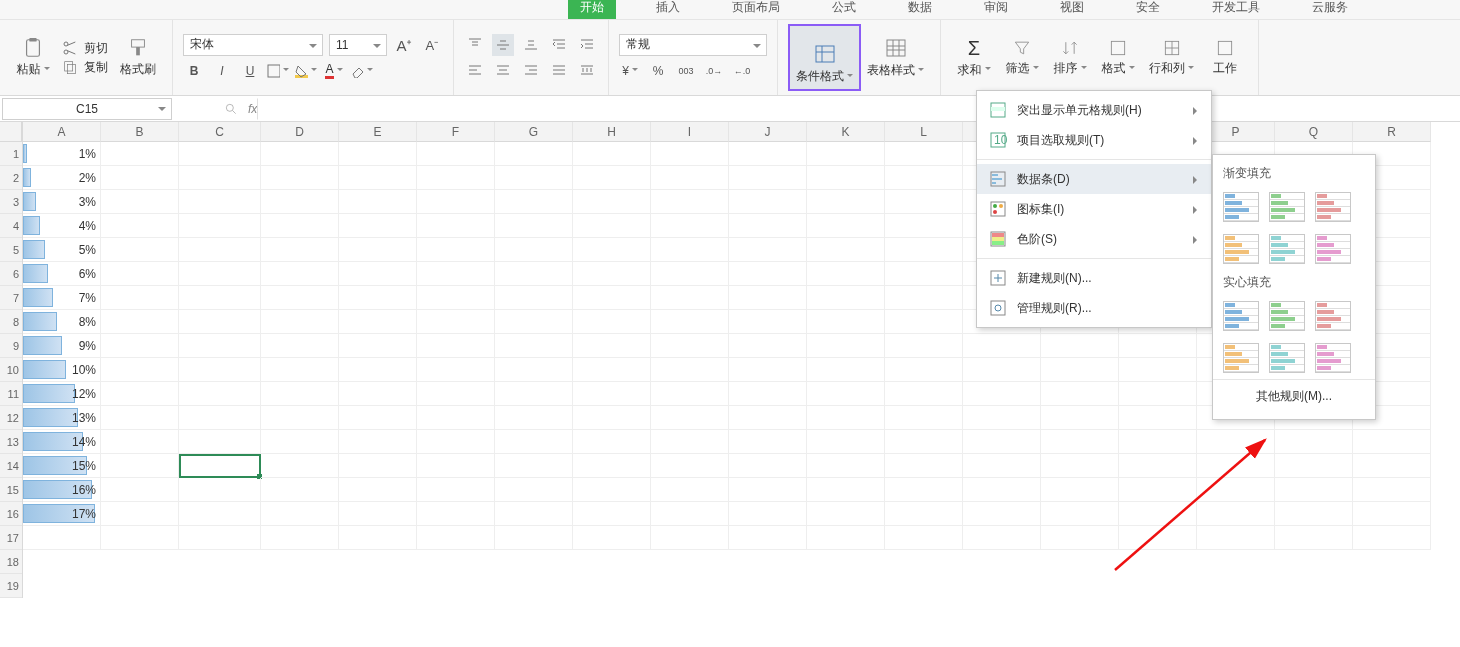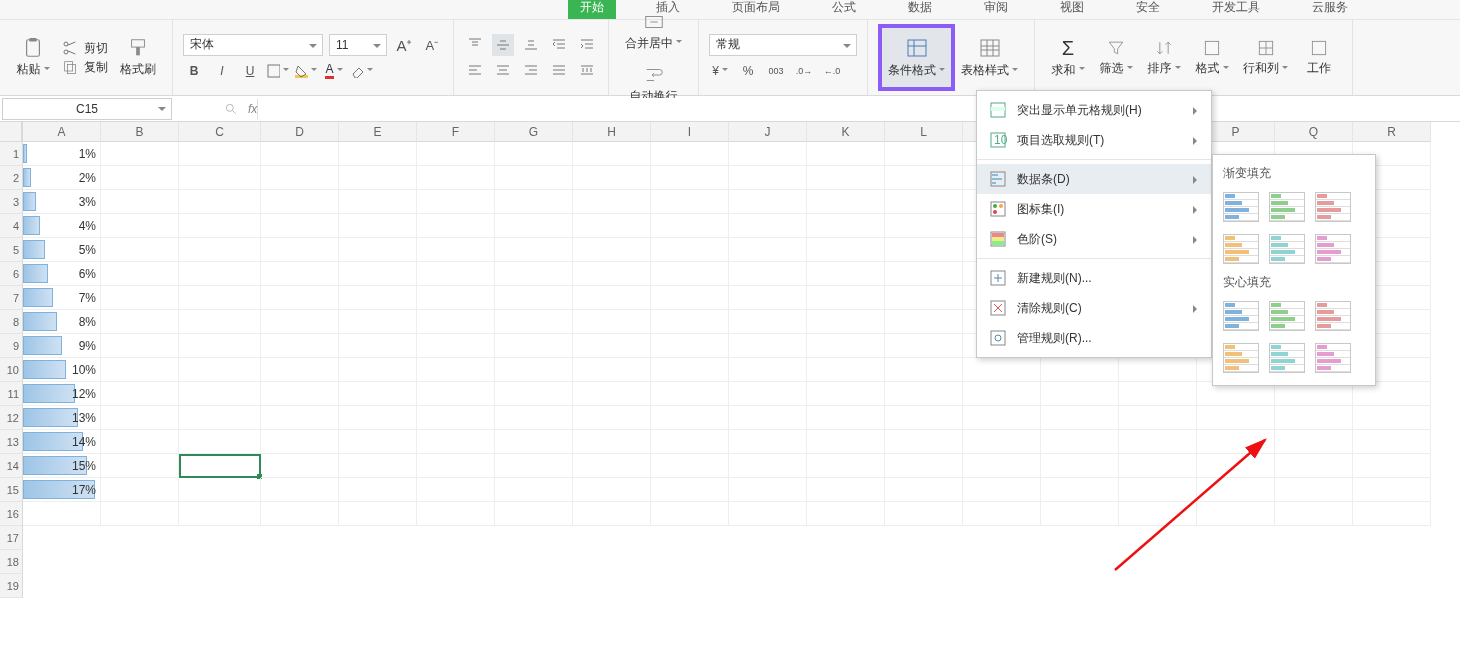--- a/index.html
+++ b/index.html
@@ -10,21 +10,21 @@
 .tabbar .tab{padding:3px 12px;color:#555;}
 .tabbar .tab.active{background:#3bb553;color:#fff;border-radius:3px 3px 0 0;}
 
 
 .ribbon{display:flex;align-items:stretch;height:76px;background:#f7f7f7;border-bottom:1px solid #d9d9d9;}
 .grp{display:flex;flex-direction:column;justify-content:center;padding:4px 10px;border-right:1px solid #e3e3e3;gap:4px;}
 .row{display:flex;align-items:center;gap:6px;}
 .iconbtn{display:inline-flex;align-items:center;justify-content:center;width:22px;height:22px;color:#555;}
 .iconbtn.small{width:18px;height:18px;}
 .bigbtn{display:flex;flex-direction:column;align-items:center;justify-content:center;gap:2px;padding:4px 6px;font-size:12px;color:#333;min-width:46px;}
-.bigbtn.active{background:#e2e6ea;border:4px solid #8b5cf6;}
+.bigbtn.active{background:#e2e6ea;border:2px solid #8b5cf6;justify-content:flex-end;}
 .sel{height:22px;border:1px solid #cfcfcf;background:#fff;display:inline-flex;align-items:center;padding:0 18px 0 6px;position:relative;font-size:12px;}
 .sel::after{content:"";position:absolute;right:5px;top:9px;border:4px solid transparent;border-top-color:#888;}
 .drop::after{content:"";display:inline-block;margin-left:3px;border:3px solid transparent;border-top-color:#888;vertical-align:middle;}
 svg{display:block;}
 
 
 .fbar{display:flex;align-items:center;height:26px;border-bottom:1px solid #d9d9d9;background:#fff;}
 .namebox{width:170px;height:22px;border:1px solid #cfcfcf;margin-left:2px;display:flex;align-items:center;padding:0 6px;position:relative;}
 .namebox::after{content:"";position:absolute;right:5px;top:8px;border:4px solid transparent;border-top-color:#888;}
 .fx{margin-left:50px;display:flex;align-items:center;gap:8px;}
@@ -211,35 +211,20 @@
           </svg>
         </span>
       <span class="iconbtn">
           <svg width="16" height="16">
             <path d="M2 3h12M2 11h12M4 5v4M8 5v4M12 5v4" stroke="#777"></path>
           </svg>
         </span>
     </div>
   </div>
 
-  <div class="grp">
-    <div class="bigbtn">
-      <svg width="22" height="22" viewBox="0 0 24 24">
-          <rect x="3" y="6" width="18" height="12" fill="none" stroke="#888"></rect>
-          <path d="M8 12h8" stroke="#888"></path>
-        </svg>
-      <span class="drop">合并居中</span>
-    </div>
-    <div class="bigbtn">
-      <svg width="22" height="22" viewBox="0 0 24 24">
-          <path d="M4 6h14a3 3 0 010 6H10l2-2m-2 2l2 2M4 18h8" stroke="#888" fill="none"></path>
-        </svg>
-      <span>自动换行</span>
-    </div>
-  </div>
 
   <div class="grp">
     <div class="row">
         <div class="sel" style="width:148px">
           <span>常规</span>
         </div>
       </div>
     <div class="row">
       <span class="iconbtn drop">¥</span>
       <span class="iconbtn">%</span>
@@ -685,20 +670,43 @@
           <div class="cell" style="width: 78px;"></div>
           <div class="cell" style="width: 78px;"></div>
           <div class="cell" style="width: 78px;"></div>
           <div class="cell" style="width: 78px;"></div>
           <div class="cell" style="width: 78px;"></div>
           <div class="cell" style="width: 78px;"></div>
           <div class="cell" style="width: 78px;"></div>
         </div>
         <div class="crow">
           <div class="cell" style="width: 78px;">
+            <div class="databar" style="width: 89%;"></div>
+            <span style="position: relative;">16%</span>
+          </div>
+          <div class="cell" style="width: 78px;"></div>
+          <div class="cell" style="width: 82px;"></div>
+          <div class="cell" style="width: 78px;"></div>
+          <div class="cell" style="width: 78px;"></div>
+          <div class="cell" style="width: 78px;"></div>
+          <div class="cell" style="width: 78px;"></div>
+          <div class="cell" style="width: 78px;"></div>
+          <div class="cell" style="width: 78px;"></div>
+          <div class="cell" style="width: 78px;"></div>
+          <div class="cell" style="width: 78px;"></div>
+          <div class="cell" style="width: 78px;"></div>
+          <div class="cell" style="width: 78px;"></div>
+          <div class="cell" style="width: 78px;"></div>
+          <div class="cell" style="width: 78px;"></div>
+          <div class="cell" style="width: 78px;"></div>
+          <div class="cell" style="width: 78px;"></div>
+          <div class="cell" style="width: 78px;"></div>
+        </div>
+        <div class="crow">
+          <div class="cell" style="width: 78px;">
             <div class="databar" style="width: 94%;"></div>
             <span style="position: relative;">17%</span>
           </div>
           <div class="cell" style="width: 78px;"></div>
           <div class="cell" style="width: 82px;"></div>
           <div class="cell" style="width: 78px;"></div>
           <div class="cell" style="width: 78px;"></div>
           <div class="cell" style="width: 78px;"></div>
           <div class="cell" style="width: 78px;"></div>
           <div class="cell" style="width: 78px;"></div>
@@ -789,28 +797,20 @@
   <div class="mitem">
       <svg width="18" height="18">
         <rect x="2" y="2" width="14" height="14" fill="none" stroke="#888"></rect>
         <path d="M9 5v8M5 9h8" stroke="#58a"></path>
       </svg>
       <span>新建规则(N)...</span>
     </div>
   <div class="mitem">
       <svg width="18" height="18">
         <rect x="2" y="2" width="14" height="14" fill="none" stroke="#888"></rect>
-        <path d="M5 5l8 8M13 5l-8 8" stroke="#d55"></path>
-      </svg>
-      <span>清除规则(C)</span>
-      <span class="arr"></span>
-    </div>
-  <div class="mitem">
-      <svg width="18" height="18">
-        <rect x="2" y="2" width="14" height="14" fill="none" stroke="#888"></rect>
         <circle cx="9" cy="9" r="3" fill="none" stroke="#58a"></circle>
       </svg>
       <span>管理规则(R)...</span>
     </div>
 </div>
 
 <div class="submenu">
   <div class="subtitle">渐变填充</div>
   <div class="swatches">
     <div class="sw blue">
@@ -886,20 +886,21 @@
         <div class="r3"></div>
         <div class="r4"></div>
       </div>
     <div class="sw pink solid">
         <div class="r1"></div>
         <div class="r2"></div>
         <div class="r3"></div>
         <div class="r4"></div>
       </div>
   </div>
+  <div class="lastitem" style="text-align:center"><span>其他规则(M)...</span></div>
 </div>
 
 <svg class="annot" width="180" height="160">
   <defs>
       <marker id="ah" markerWidth="10" markerHeight="10" refX="8" refY="3" orient="auto">
         <path d="M0 0L9 3L0 6z" fill="#e11"></path>
       </marker>
     </defs>
   <line x1="5" y1="140" x2="155" y2="10" stroke="#e11" stroke-width="2.5" marker-end="url(#ah)"></line>
 </svg>

